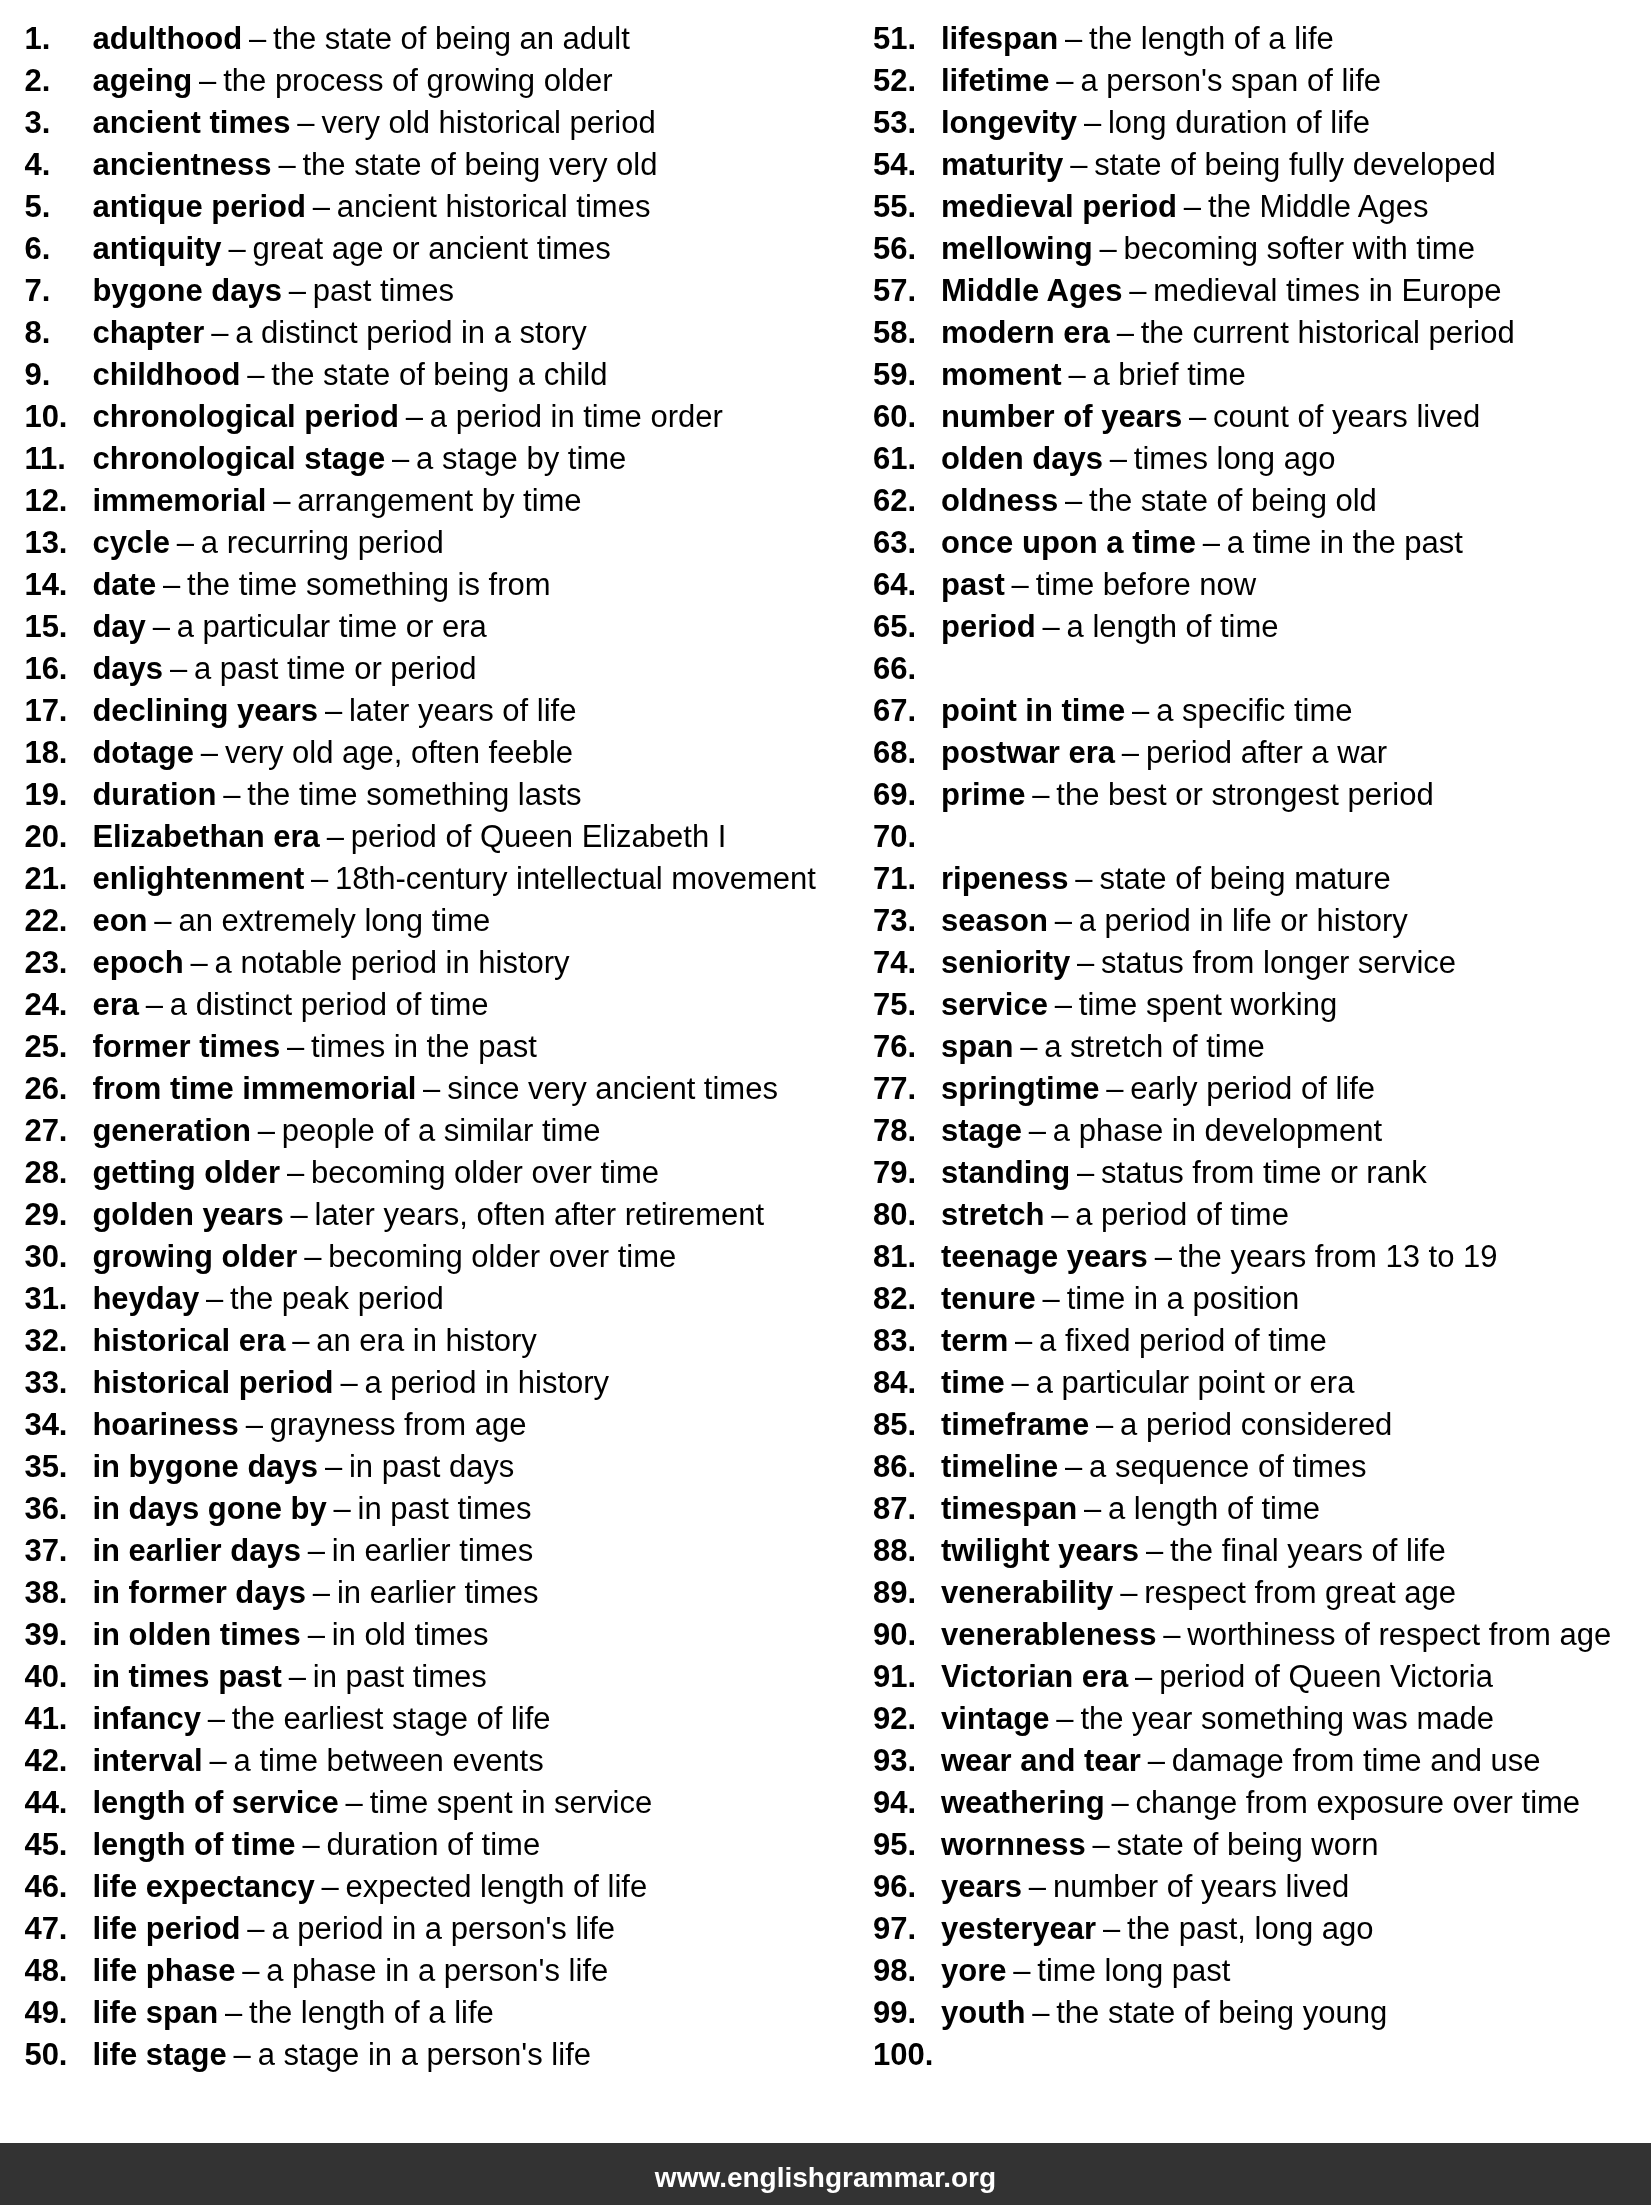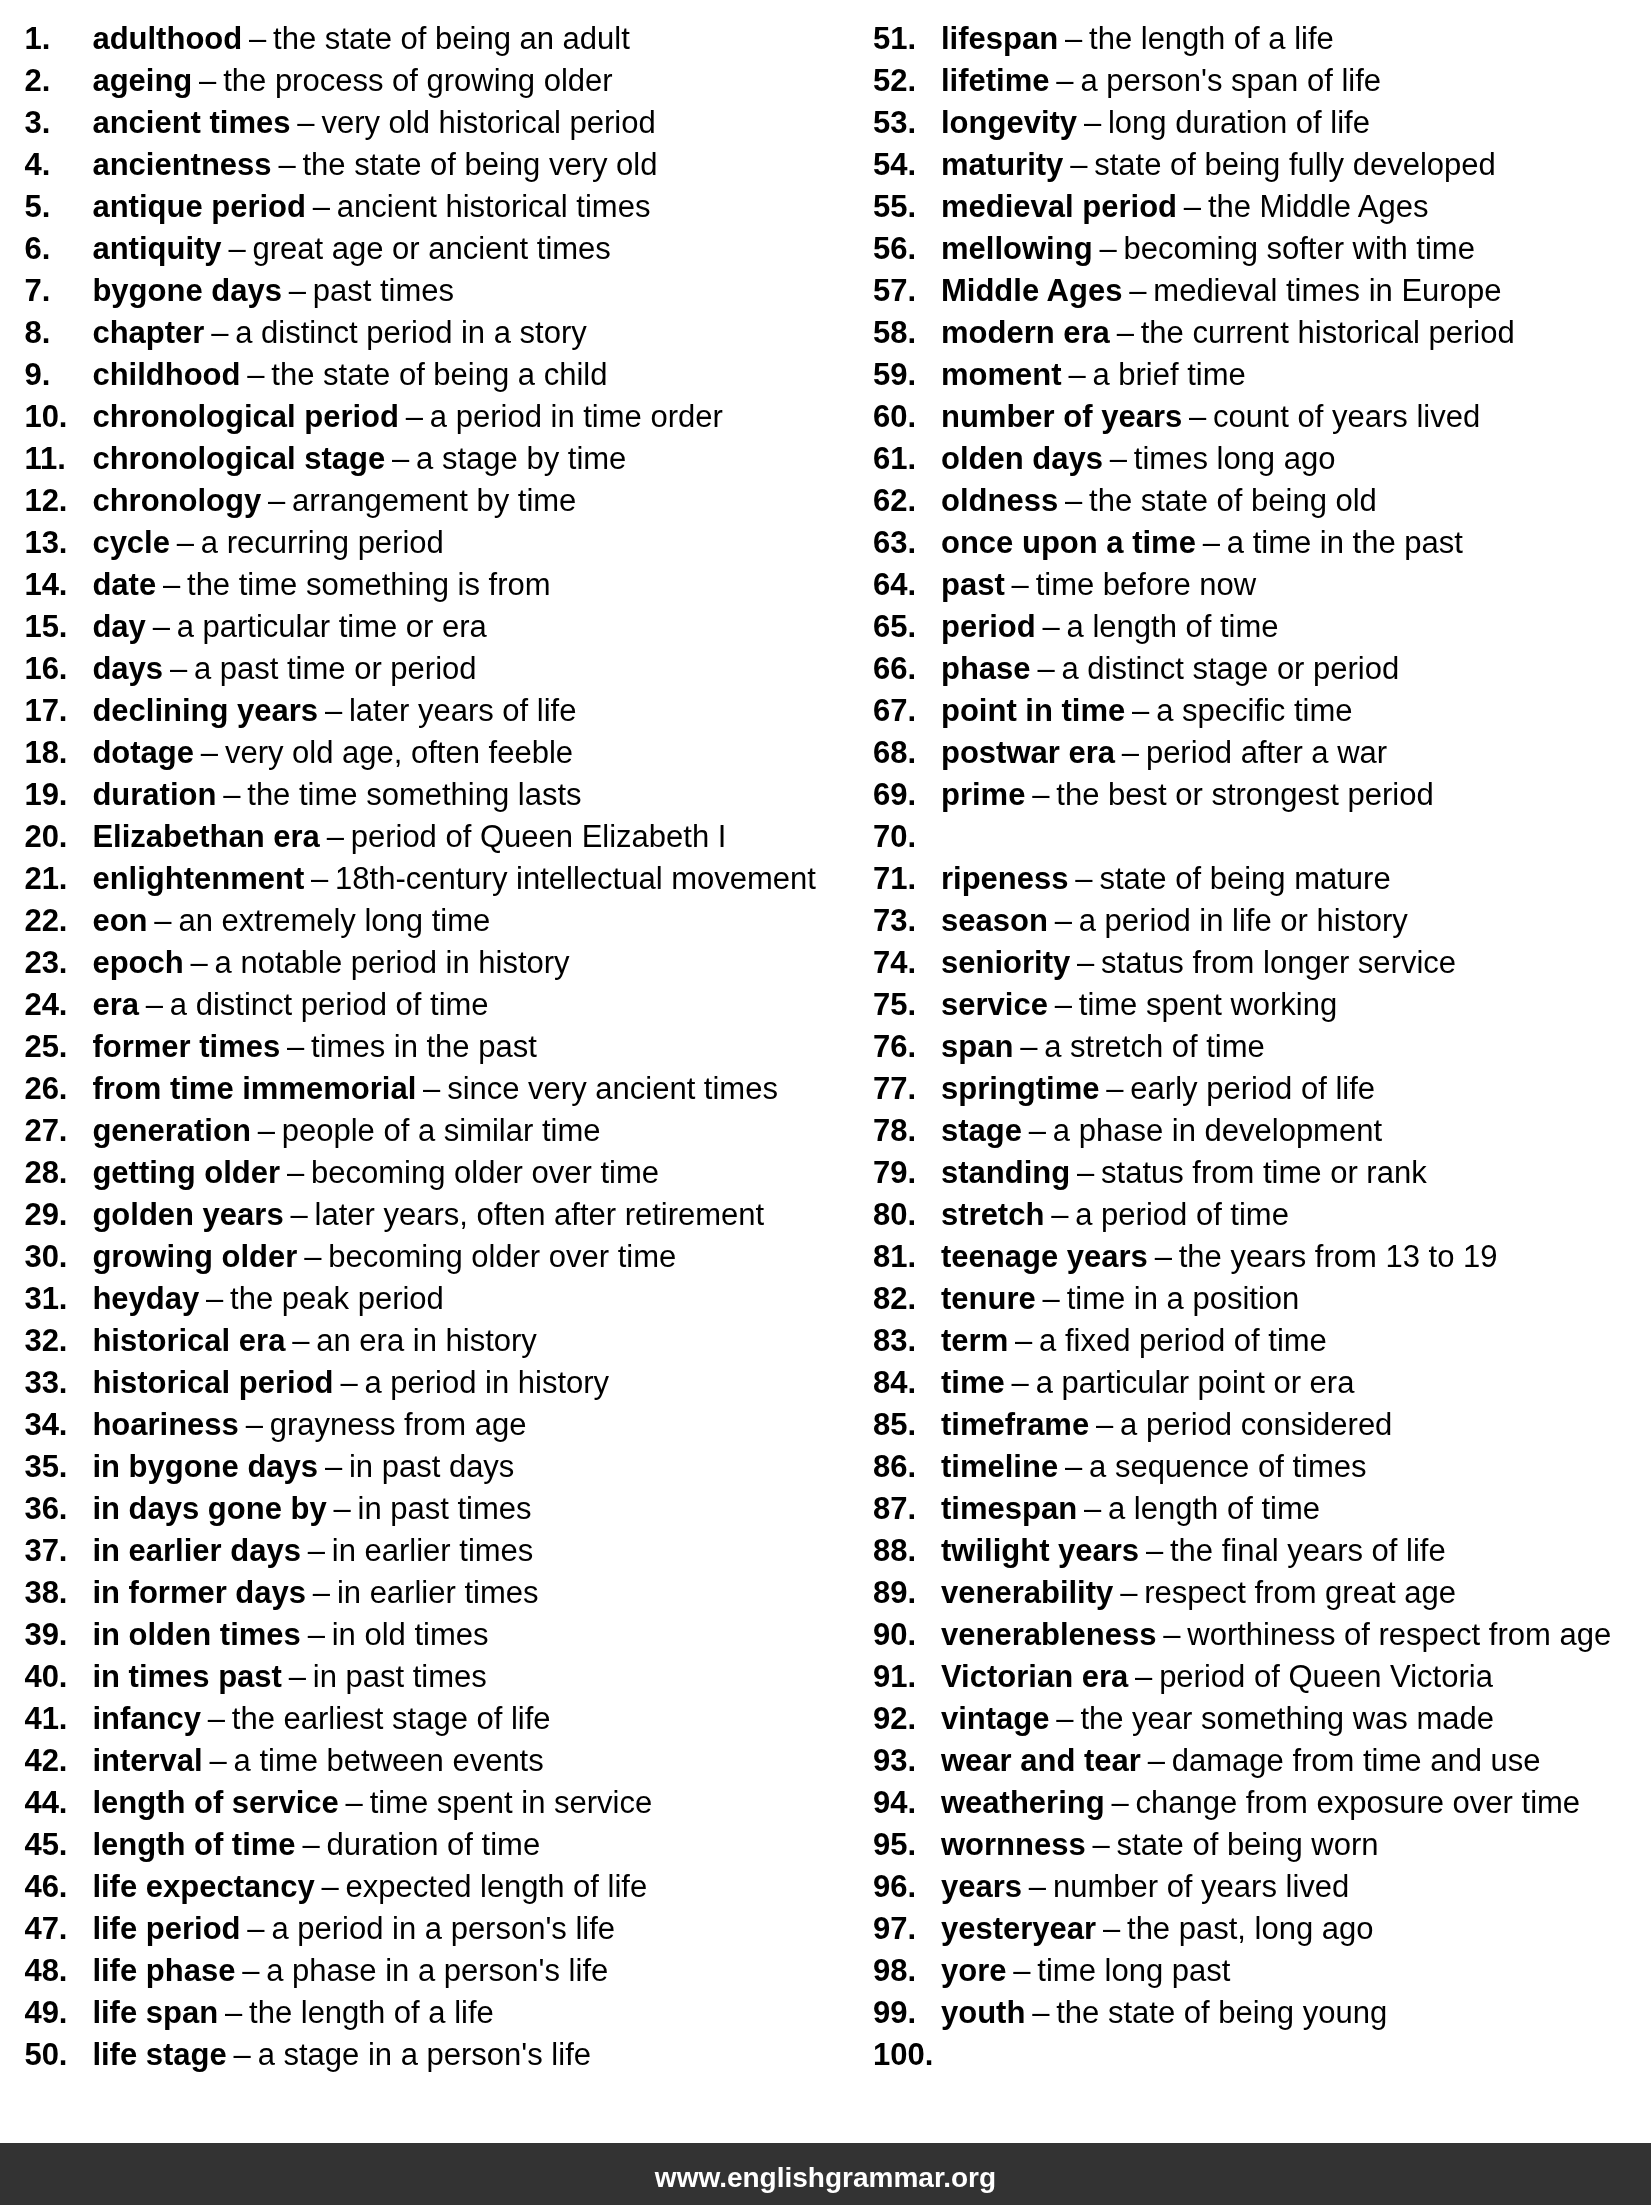--- a/index.html
+++ b/index.html
@@ -59,21 +59,21 @@
     <div class="entry">
       <span class="num">10.</span>
       <span><span class="term">chronological period</span><span class="sep">–</span><span>a period in time order</span></span>
     </div>
     <div class="entry">
       <span class="num">11.</span>
       <span><span class="term">chronological stage</span><span class="sep">–</span><span>a stage by time</span></span>
     </div>
     <div class="entry">
       <span class="num">12.</span>
-      <span><span class="term">chronology</span><span class="sep">–</span><span>arrangement by time</span></span>
+      <span><span class="term">immemorial</span><span class="sep">–</span><span>arrangement by time</span></span>
     </div>
     <div class="entry">
       <span class="num">13.</span>
       <span><span class="term">cycle</span><span class="sep">–</span><span>a recurring period</span></span>
     </div>
     <div class="entry">
       <span class="num">14.</span>
       <span><span class="term">date</span><span class="sep">–</span><span>the time something is from</span></span>
     </div>
     <div class="entry">
@@ -273,21 +273,20 @@
     <div class="entry">
       <span class="num">64.</span>
       <span><span class="term">past</span><span class="sep">–</span><span>time before now</span></span>
     </div>
     <div class="entry">
       <span class="num">65.</span>
       <span><span class="term">period</span><span class="sep">–</span><span>a length of time</span></span>
     </div>
     <div class="entry">
       <span class="num">66.</span>
-      <span><span class="term">phase</span><span class="sep">–</span><span>a distinct stage or period</span></span>
     </div>
     <div class="entry">
       <span class="num">67.</span>
       <span><span class="term">point in time</span><span class="sep">–</span><span>a specific time</span></span>
     </div>
     <div class="entry">
       <span class="num">68.</span>
       <span><span class="term">postwar era</span><span class="sep">–</span><span>period after a war</span></span>
     </div>
     <div class="entry">

